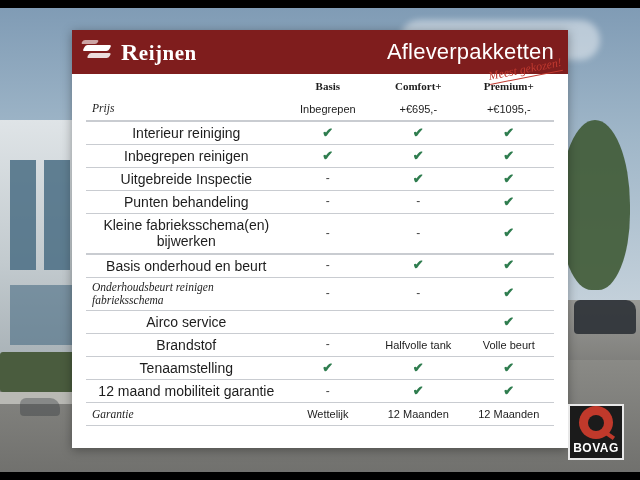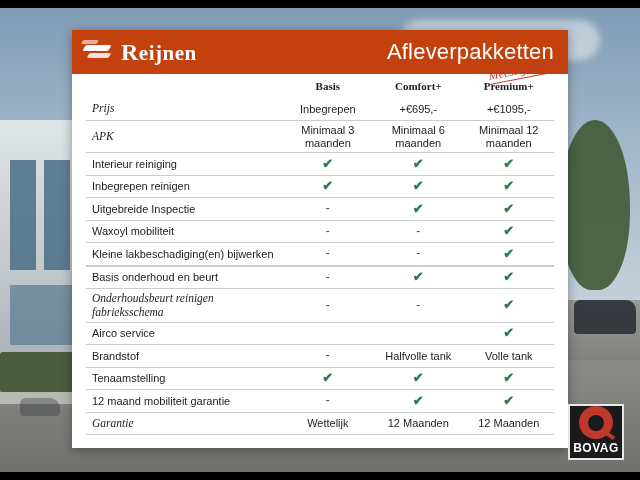--- a/index.html
+++ b/index.html
@@ -64,21 +64,21 @@
   .bar.top { top:0; }
   .bar.bottom { bottom:0; }
 
   
   #card {
     position:absolute; left:72px; top:30px; width:496px; height:418px;
     background:#ffffff; z-index:20;
     box-shadow:0 2px 10px rgba(0,0,0,.35);
   }
   #header {
-    height:44px; background:#c2410c; color:#fff;
+    height:44px; background:#7f1d1d; color:#fff;
     display:flex; align-items:center; justify-content:space-between;
     padding:0 14px 0 10px; position:relative;
   }
   .logo { display:flex; align-items:center; gap:5px; }
   .logo-mark { width:34px; height:26px; position:relative; }
   .logo-mark .swoosh1 {
     position:absolute; left:2px; top:6px; width:26px; height:6px;
     background:#fff; transform:skewX(-28deg); border-radius:2px;
   }
   .logo-mark .swoosh2 {
@@ -100,21 +100,21 @@
 
   
   #table-wrap { padding:6px 14px 8px 14px; position:relative; }
   table { width:100%; border-collapse:collapse; }
   td, th { padding:0; }
   tr.row { height:22px; }
   .lbl {
     width:42%; font-size:11.5px; color:#1d1d1d; font-style:italic;
     padding-left:4px; text-align:left; font-family:"Liberation Serif", serif;margin-left:6px;
   }
-  .lbl.plain { font-style:normal; font-family:"Liberation Sans", sans-serif; font-size:11px; }
+  .lbl.plain { font-style:normal; font-family:"Liberation Sans", sans-serif; font-size:14px;text-align:center; }
   .col { width:19.33%; text-align:center; font-size:11px; color:#1d1d1d; }
   .divider td { border-bottom:1px solid #c9ccd1; height:0; padding:0; }
   .cell-inner { padding:3px 2px; line-height:1.15; }
   .check { color:#2f7d4f; font-size:13px; font-weight:bold; }
   .dash { color:#444; font-size:12px; }
 
   thead th {
     font-size:12.5px; font-weight:bold; color:#111;
     padding-bottom:6px; font-family:"Liberation Serif", serif;
   }
@@ -220,34 +220,20 @@
             <td class="col">
               <div class="cell-inner">+€695,-</div>
             </td>
             <td class="col">
               <div class="cell-inner">+€1095,-</div>
             </td>
           </tr>
           <tr class="divider">
             <td colspan="4"></td>
           </tr>
-          <tr class="row">
-            <td class="lbl">
-              <div class="cell-inner">APK</div>
-            </td>
-            <td class="col">
-              <div class="cell-inner">Minimaal 3 maanden</div>
-            </td>
-            <td class="col">
-              <div class="cell-inner">Minimaal 6 maanden</div>
-            </td>
-            <td class="col">
-              <div class="cell-inner">Minimaal 12 maanden</div>
-            </td>
-          </tr>
           <tr class="divider">
             <td colspan="4"></td>
           </tr>
           <tr class="row">
             <td class="lbl plain">
               <div class="cell-inner">Interieur reiniging</div>
             </td>
             <td class="col">
               <div class="cell-inner check">✔</div>
             </td>
@@ -290,38 +276,38 @@
             </td>
             <td class="col">
               <div class="cell-inner check">✔</div>
             </td>
           </tr>
           <tr class="divider">
             <td colspan="4"></td>
           </tr>
           <tr class="row">
             <td class="lbl plain">
-              <div class="cell-inner">Waxoyl mobiliteit</div>
-            </td>
-            <td class="col">
-              <div class="cell-inner dash">-</div>
-            </td>
-            <td class="col">
-              <div class="cell-inner dash">-</div>
-            </td>
-            <td class="col">
-              <div class="cell-inner check">✔</div>
-            </td>
-          </tr>
-          <tr class="divider">
-            <td colspan="4"></td>
-          </tr>
-          <tr class="row">
-            <td class="lbl plain">
-              <div class="cell-inner">Kleine lakbeschadiging(en) bijwerken</div>
+              <div class="cell-inner">Punten behandeling</div>
+            </td>
+            <td class="col">
+              <div class="cell-inner dash">-</div>
+            </td>
+            <td class="col">
+              <div class="cell-inner dash">-</div>
+            </td>
+            <td class="col">
+              <div class="cell-inner check">✔</div>
+            </td>
+          </tr>
+          <tr class="divider">
+            <td colspan="4"></td>
+          </tr>
+          <tr class="row">
+            <td class="lbl plain">
+              <div class="cell-inner">Kleine fabrieksschema(en) bijwerken</div>
             </td>
             <td class="col">
               <div class="cell-inner dash">-</div>
             </td>
             <td class="col">
               <div class="cell-inner dash">-</div>
             </td>
             <td class="col">
               <div class="cell-inner check">✔</div>
             </td>
@@ -387,21 +373,21 @@
             <td class="lbl plain">
               <div class="cell-inner">Brandstof</div>
             </td>
             <td class="col">
               <div class="cell-inner dash">-</div>
             </td>
             <td class="col">
               <div class="cell-inner">Halfvolle tank</div>
             </td>
             <td class="col">
-              <div class="cell-inner">Volle tank</div>
+              <div class="cell-inner">Volle beurt</div>
             </td>
           </tr>
           <tr class="divider">
             <td colspan="4"></td>
           </tr>
           <tr class="row">
             <td class="lbl plain">
               <div class="cell-inner">Tenaamstelling</div>
             </td>
             <td class="col">

